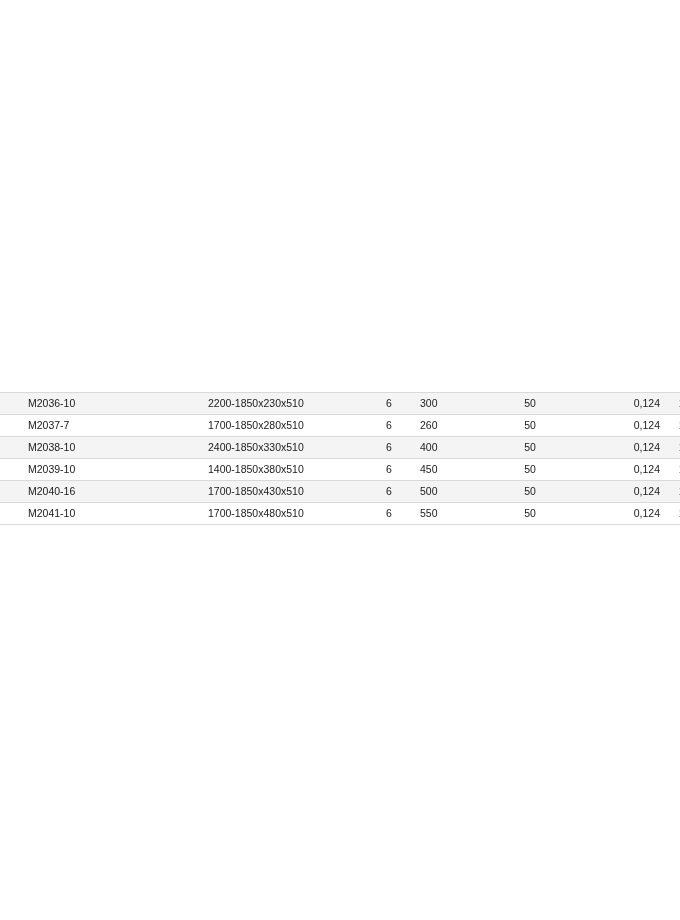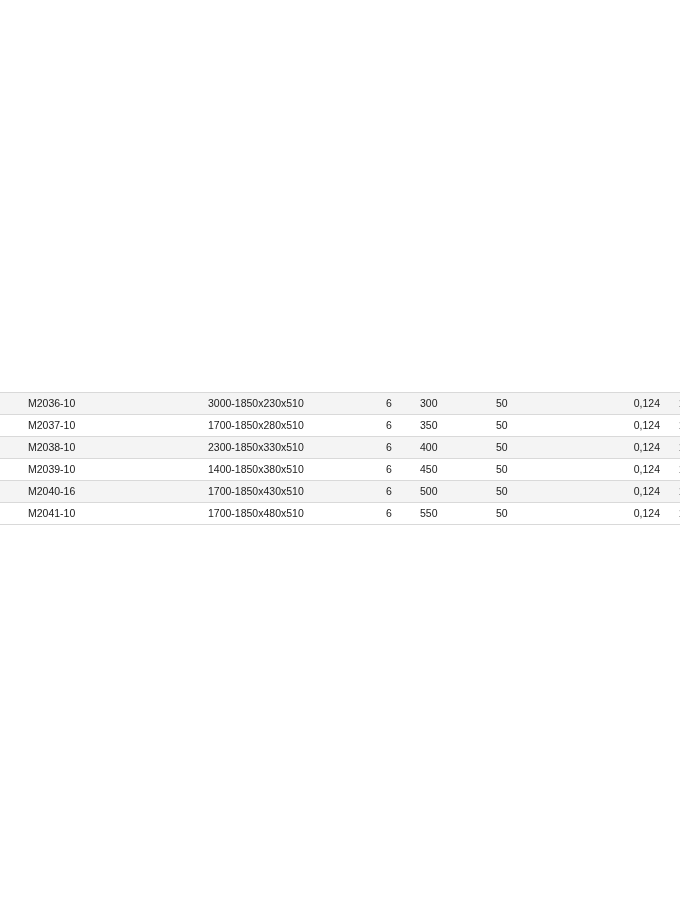--- a/index.html
+++ b/index.html
@@ -49,58 +49,58 @@
     color: #1a1a1a;
     line-height: 21px;
     white-space: nowrap;
     overflow: hidden;
   }
   
   .c-code   { width: 152px; padding-left: 28px !important; text-align: left; }
   .c-dims   { width: 150px; padding-left: 28px !important; text-align: left; }
   .c-qty    { width: 62px;  text-align: center; }
   .c-a      { width: 76px;  }
-  .c-b      { width: 68px;  text-align: left; }
+  .c-b      { width: 68px;  text-align: center; }
   .c-vol    { width: 96px;  text-align: right; }
   .c-weight { width: 58px;  text-align: center; }
 </style>
 </head>
 <body>
 
 <div class="page">
 
   <div class="spec-table-wrap">
     <table class="spec-table">
       <tbody>
 
         <tr class="row-even">
           <td class="c-code">M2036-10</td>
-          <td class="c-dims">3000-1850x230x510</td>
+          <td class="c-dims">2200-1850x230x510</td>
           <td class="c-qty">6</td>
           <td class="c-a">300</td>
           <td class="c-b">50</td>
           <td class="c-vol">0,124</td>
           <td class="c-weight">16,5</td>
 
         </tr>
 
         <tr class="row-odd">
-          <td class="c-code">M2037-10</td>
+          <td class="c-code">M2037-7</td>
           <td class="c-dims">1700-1850x280x510</td>
           <td class="c-qty">6</td>
-          <td class="c-a">350</td>
+          <td class="c-a">260</td>
           <td class="c-b">50</td>
           <td class="c-vol">0,124</td>
           <td class="c-weight">17,2</td>
 
         </tr>
 
         <tr class="row-even">
           <td class="c-code">M2038-10</td>
-          <td class="c-dims">2300-1850x330x510</td>
+          <td class="c-dims">2400-1850x330x510</td>
           <td class="c-qty">6</td>
           <td class="c-a">400</td>
           <td class="c-b">50</td>
           <td class="c-vol">0,124</td>
           <td class="c-weight">17,8</td>
 
         </tr>
 
         <tr class="row-odd">
           <td class="c-code">M2039-10</td>

